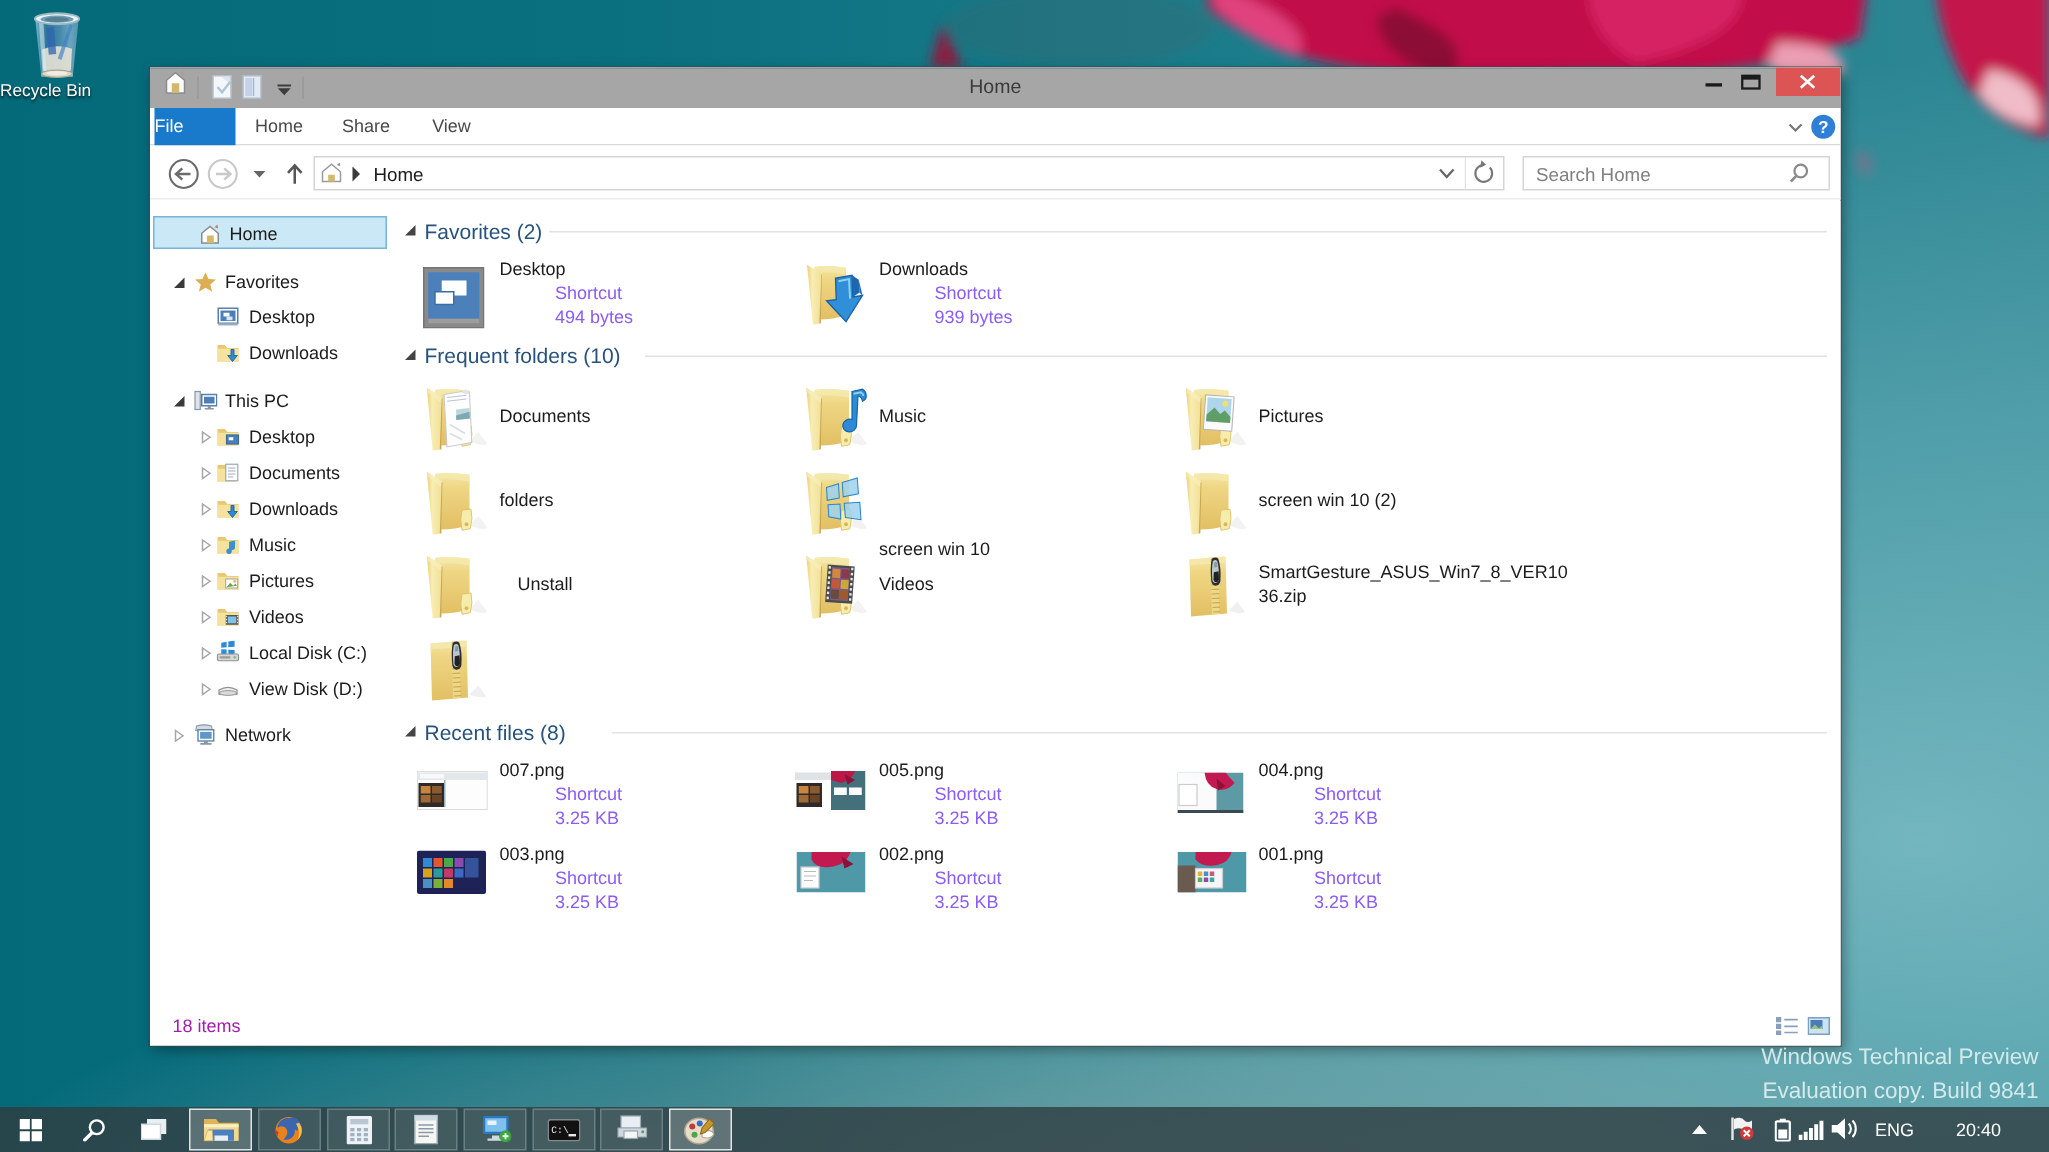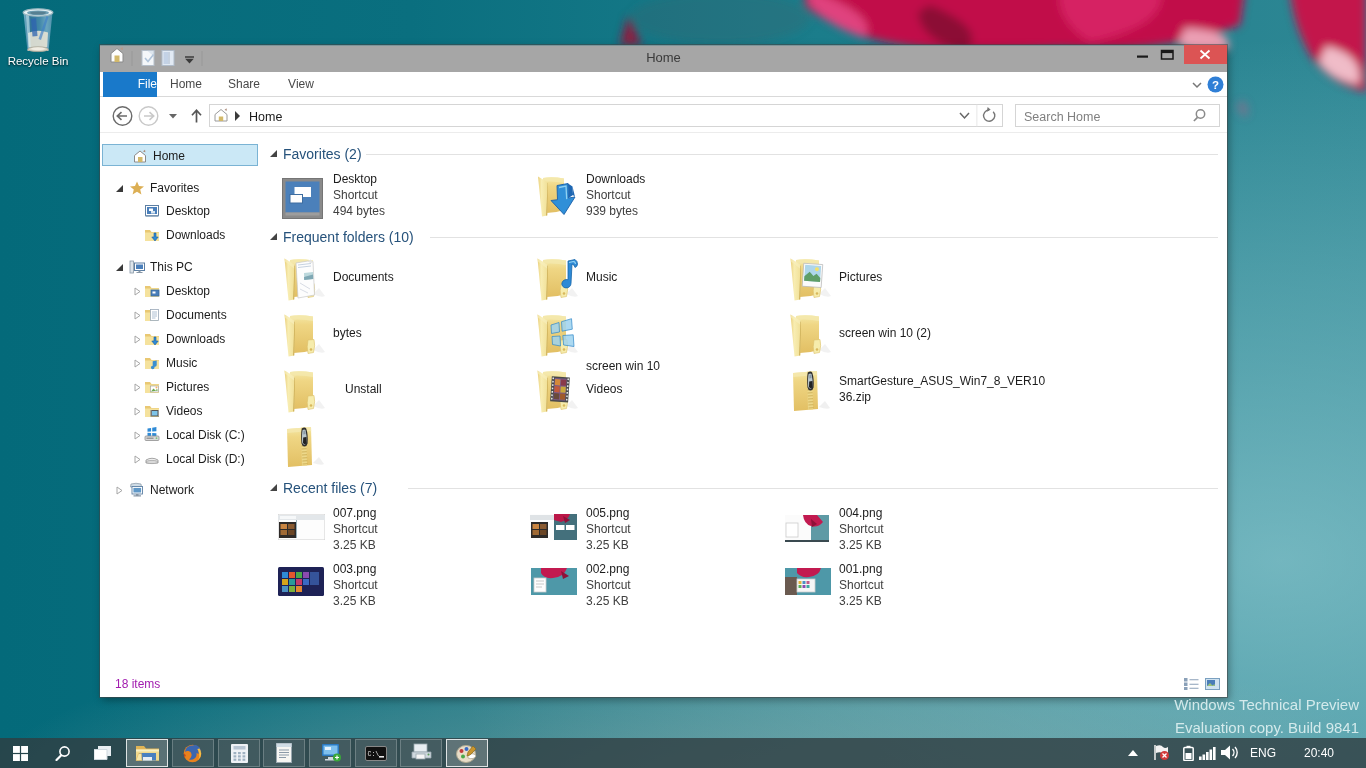--- a/index.html
+++ b/index.html
@@ -7,40 +7,40 @@
 body { font-family:"Liberation Sans", sans-serif; position:relative; background:#0e6e7e; }
 #bg { position:absolute; left:0; top:0; width:1366px; height:768px; }
 
 #win { position:absolute; left:100px; top:45px; width:1127px; height:652px; background:#fff; box-shadow:0 0 0 1px rgba(70,70,70,.55), 2px 3px 8px rgba(0,0,0,.35); }
 #titlebar { position:absolute; left:0; top:0; width:100%; height:27px; background:#a6a6a6; box-shadow:inset 0 1px 0 #7e9499; }
 #title { position:absolute; left:0; top:5px; width:100%; text-align:center; font-size:13px; color:#3a3a3a; }
 .qat { position:absolute; top:0; left:0; height:27px; }
 #capbtns { position:absolute; right:0; top:0; height:19px; }
 
 #tabrow { position:absolute; left:0; top:27px; width:100%; height:25px; background:#fff; border-bottom:1px solid #d9d9d9; }
-#filetab { position:absolute; left:3px; top:0; width:54px; height:25px; background:#1979ca; color:#fff; font-size:12px; text-align:right; line-height:25px; }
+#filetab { position:absolute; left:3px; top:0; width:54px; height:25px; background:#1979ca; color:#fff; font-size:12px; text-align:left; line-height:25px; }
 .tab { position:absolute; top:0; height:25px; font-size:12px; color:#494949; line-height:25px; text-align:center; }
 
 #addrrow { position:absolute; left:0; top:52px; width:100%; height:36px; background:#fff; border-bottom:1px solid #ececec; }
 
 #main { position:absolute; left:0; top:89px; width:100%; height:536px; background:#fff; }
 #nav { position:absolute; left:0; top:0; width:159px; height:100%; font-size:12px; color:#1c1c1c; }
 .nitem { position:absolute; left:0; width:159px; height:24px; line-height:24px; white-space:nowrap; }
 .nico { position:absolute; }
 #content { position:absolute; left:159px; top:0; width:968px; height:100%; font-size:12px; }
 .ghdr { position:absolute; font-size:14px; color:#26527b; white-space:nowrap;text-align:center; }
 .gline { position:absolute; height:1px; background:#e2e2e2; }
 .tile { position:absolute; }
 .tname { font-size:12px; color:#1c1c1c; line-height:16px; white-space:nowrap; }
-.tsub { font-size:12px; color:#404040; line-height:16px; white-space:nowrap; }
+.tsub { font-size:12px; color:#8b5cf6; line-height:16px; white-space:nowrap;margin-left:37px; }
 
 #status { position:absolute; left:0; bottom:0; width:100%; height:27px; background:#fff; }
 #status span { position:absolute; left:15px; top:7px; font-size:12px; color:#a21caf; }
 
-#recycle { position:absolute; left:0px; top:6px; width:76px; text-align:center; }
+#recycle { position:absolute; left:0px; top:6px; width:76px; text-align:left; }
 #recycle .lbl { margin-top:1px; font-size:11.5px; color:#fff; text-shadow:0 1px 2px rgba(0,0,0,.8); }
 #watermark { position:absolute; right:7px; bottom:29px; text-align:right; font-size:15px; color:rgba(232,246,246,.85); line-height:23px; }
 
 #taskbar { position:absolute; left:0; top:738px; width:1366px; height:40px; background:rgba(47,61,65,.80); }
 .tbtn { position:absolute; top:1px; width:42px; height:28px; }
 .tbtn.on { background:rgba(255,255,255,.22); border:1px solid rgba(255,255,255,.8); }
 .tbtn.off { background:rgba(255,255,255,.09); border:1px solid rgba(255,255,255,.22); }
 #tray { position:absolute; right:0; top:0; height:30px; color:#fff; }
 #tray .txt { position:absolute; top:8px; font-size:12px; color:#fff; }
 </style>
@@ -359,21 +359,21 @@
         <span style="position:absolute;left:66px;">Local Disk (C:)</span>
       </div>
       <div class="nitem" style="top:313px;">
         <svg class="nico arr" style="left:33px;top:8px;" width="9" height="9" viewBox="0 0 9 9">
             <path d="M2,1 L7,4.5 L2,8 Z" fill="none" stroke="#a6a6a6"></path>
           </svg>
         <svg class="nico" style="left:44px;top:4px;" width="16" height="16" viewBox="0 0 16 16">
             <path d="M2,9 q6,-3.5 12,0 l0,3 H2 Z" fill="#f2f2f2" stroke="#8f8f8f" stroke-width=".8"></path>
             <ellipse cx="8" cy="11" rx="6" ry="1.6" fill="#d9d9d9" stroke="#8f8f8f" stroke-width=".6"></ellipse>
           </svg>
-        <span style="position:absolute;left:66px;">Local Disk (D:)</span>
+        <span style="position:absolute;left:66px;">View Disk (D:)</span>
       </div>
       <div class="nitem" style="top:344px;">
         <svg class="nico arr" style="left:15px;top:8px;" width="9" height="9" viewBox="0 0 9 9">
             <path d="M2,1 L7,4.5 L2,8 Z" fill="none" stroke="#a6a6a6"></path>
           </svg>
         <svg class="nico" style="left:29px;top:4px;" width="16" height="16" viewBox="0 0 16 16">
             <path d="M2,2 q5,-1.5 10,0 l0.5,3 q-5.5,1.5 -11,0 z" fill="#cfdce6" stroke="#8796a5" stroke-width=".7"></path>
             <rect x="3" y="4.5" width="10.5" height="7.5" fill="#fff" stroke="#5d7fa3" stroke-width=".9"></rect>
             <rect x="4.4" y="5.9" width="7.7" height="4.6" fill="#5f98c8"></rect>
             <path d="M7,12 h2.5 v1.3 h2.5 v1.2 h-7.5 v-1.2 h2.5 z" fill="#8796a5"></path>
@@ -450,21 +450,21 @@
             <rect x="18.5" y="12.5" width="16" height="16" fill="#aed6ea"></rect>
             <path d="M18.5,24 l5,-5 l4,4 l3,-2.5 l4,4 l0,4 l-16,0 z" fill="#5f9e67"></path>
             <circle cx="30.5" cy="16" r="2" fill="#f2e06a"></circle>
           </g>
         </svg>
       <div class="tile tname" style="left:580px;top:135px;">Pictures</div>
 
       <svg class="tile" style="left:21px;top:175px;" width="48" height="48" viewBox="0 0 48 48">
           <use href="#folder48"></use>
         </svg>
-      <div class="tile tname" style="left:74px;top:191px;">bytes</div>
+      <div class="tile tname" style="left:74px;top:191px;">folders</div>
       <svg class="tile" style="left:274px;top:175px;" width="48" height="48" viewBox="0 0 48 48">
           <use href="#folder48"></use>
           <g stroke="#2e86c8" stroke-width=".7" fill="#9ed2ef" fill-opacity=".85">
             <path d="M18,16 l8,-2.5 l0.5,9.5 l-8,1.5 z"></path>
             <path d="M28.5,12.7 l10,-3 l0.8,10.5 l-10.2,2 z"></path>
             <path d="M19,27.5 l8,-0.5 l0.5,10 l-8,-1.5 z"></path>
             <path d="M29.8,26.5 l10.4,-0.7 l0.8,11.7 l-10.4,-1.5 z"></path>
           </g>
         </svg>
       <div class="tile tname" style="left:327px;top:191px;margin-top:33px;">screen win 10</div>
@@ -500,21 +500,21 @@
           <div class="tname">36.zip</div>
         </div>
 
       <svg class="tile" style="left:21px;top:287px;" width="48" height="48" viewBox="0 0 48 48">
           <use href="#zip48"></use>
         </svg>
 
       <svg style="position:absolute;left:10px;top:349px;" width="9" height="9" viewBox="0 0 9 9">
           <path d="M8,1 L8,8 L1,8 Z" fill="#444"></path>
         </svg>
-      <div class="ghdr" style="left:24px;top:346px;">Recent files (7)</div>
+      <div class="ghdr" style="left:24px;top:346px;">Recent files (8)</div>
       <div class="gline" style="left:149px;top:354px;width:810px;"></div>
 
       <svg class="tile" style="left:19px;top:380px;" width="47" height="26" viewBox="0 0 47 26">
         <rect width="47" height="26" fill="#fdfdfd" stroke="#cfcfcf" stroke-width="1"></rect>
         <rect x="0" y="1" width="47" height="5" fill="#e3e7ea"></rect>
         <rect x="2" y="2" width="16" height="3" fill="#f6f8f9"></rect>
         <rect x="1" y="8" width="17" height="16" fill="#2e2a28"></rect>
         <rect x="2.5" y="10" width="6.5" height="5" fill="#c98440"></rect>
         <rect x="10" y="10" width="6.5" height="5" fill="#8a5a30"></rect>
         <rect x="2.5" y="16" width="6.5" height="5" fill="#a06a35"></rect>

